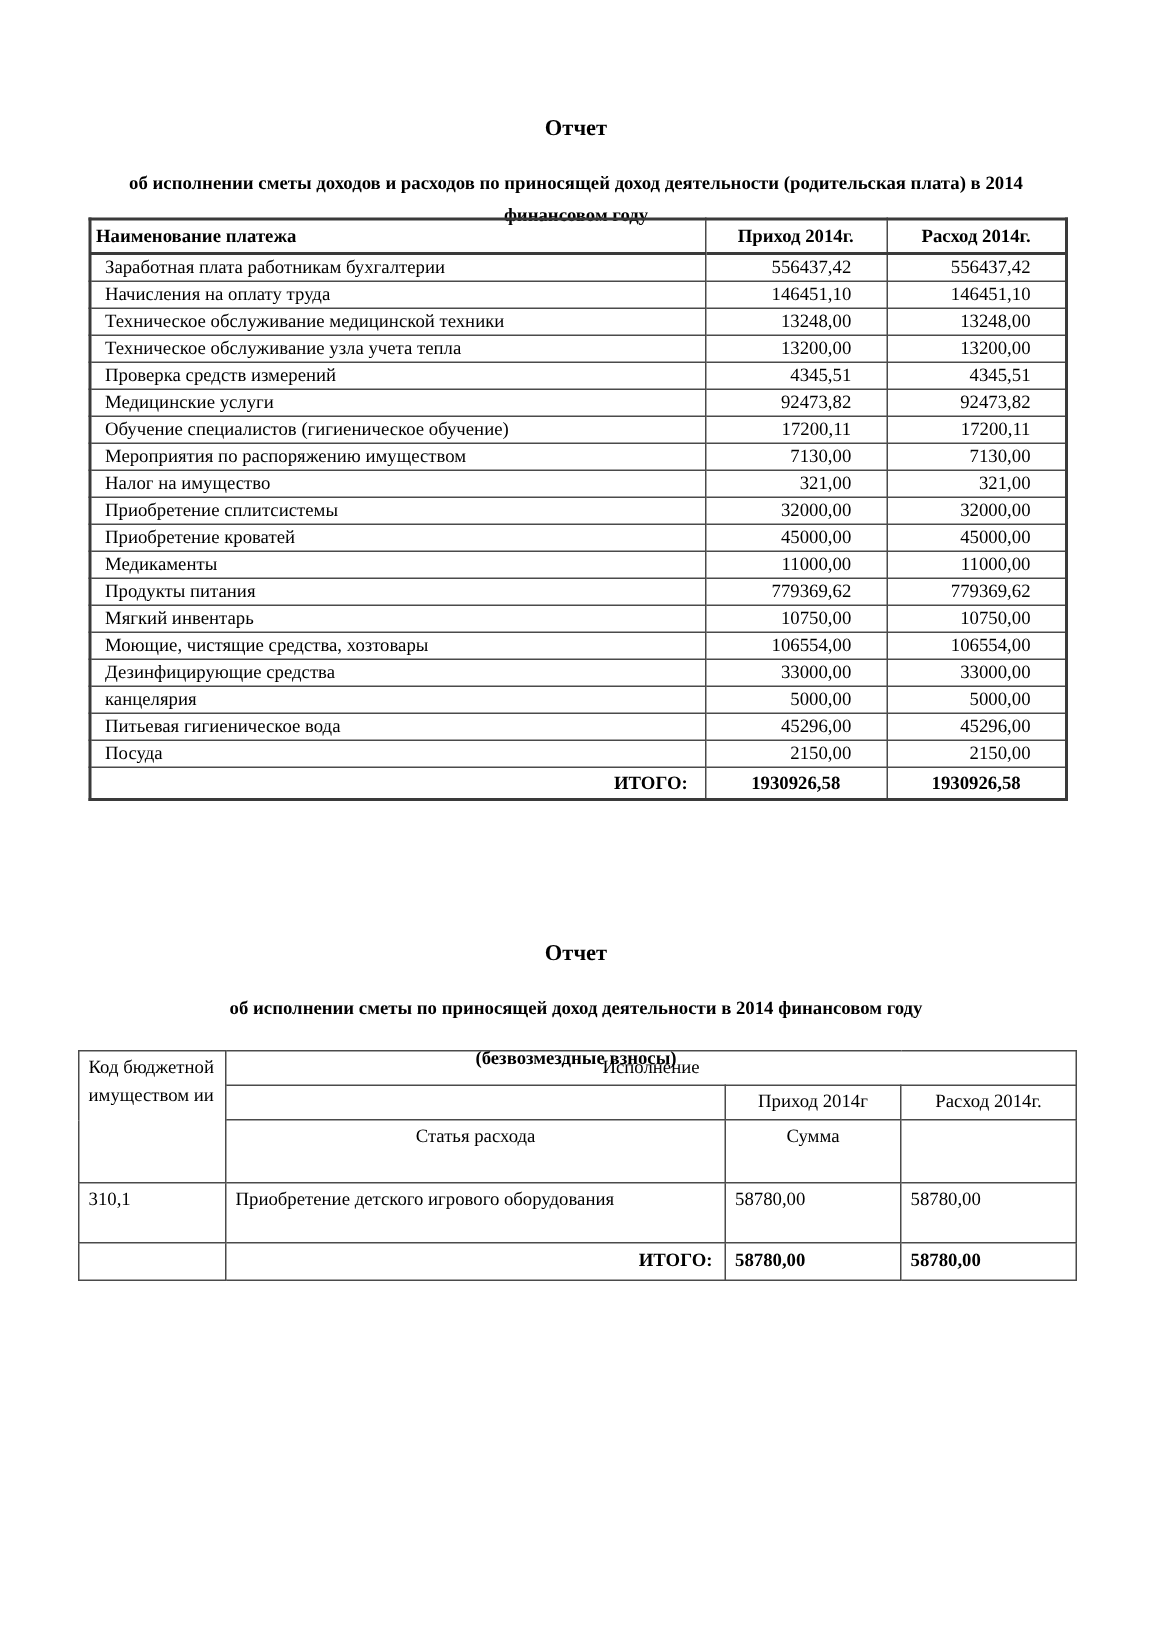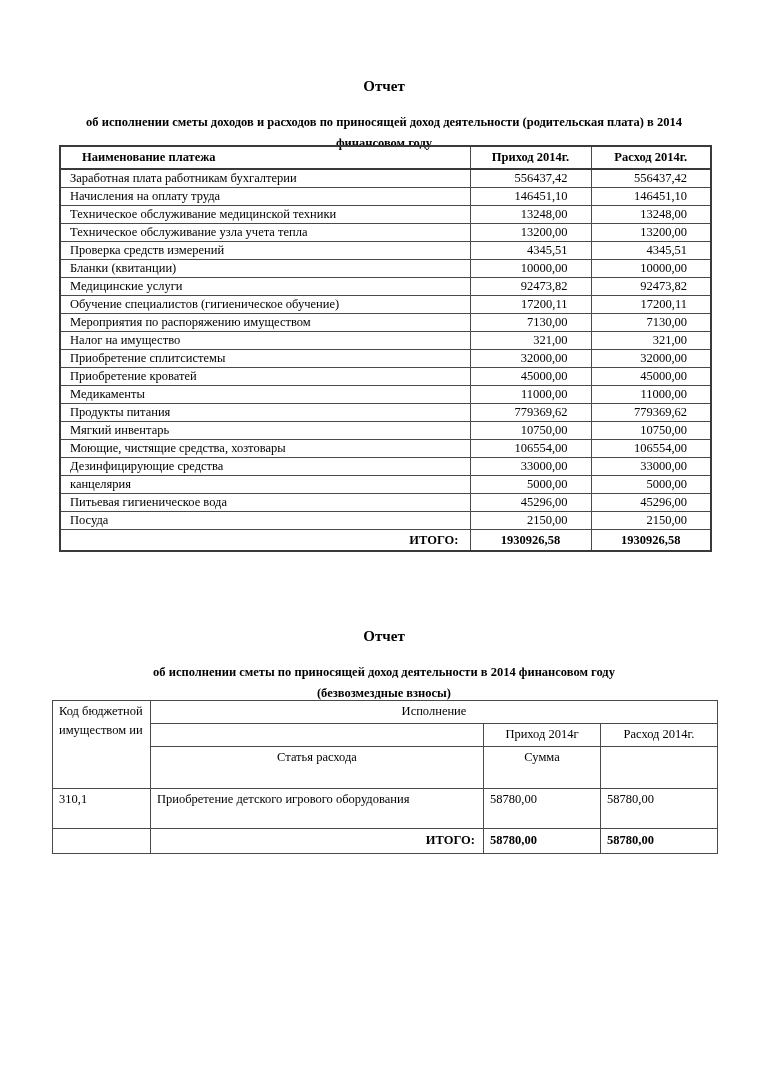--- a/index.html
+++ b/index.html
@@ -31,21 +31,21 @@
   .report-title {
     font-size: 15px;
     font-weight: bold;
     line-height: 20px;
     margin: 16px;
   }
   .report-sub {
     font-size: 12.5px;
     font-weight: bold;
     line-height: 21px;
-    margin: 0 auto;
+    margin: 12px auto;
     padding: 0 62px;
   }
 
   #report1-head { top: 60px; }
   #report2-head { top: 610px; }
 
   
   table {
     border-collapse: collapse;
     table-layout: fixed;
@@ -72,21 +72,21 @@
   #table-payments col.c-out   { width: 120px; }
 
   #table-payments thead td {
     font-weight: bold;
     height: 21px;
     line-height: 21px;
     padding-top: 0;
     border-bottom: 2px solid #3a3a3a;
     vertical-align: middle;
   }
-  #table-payments thead td.hname { padding-left: 21px; margin-left: 48px; }
+  #table-payments thead td.hname { padding-left: 3px; margin-left: 48px; }
   #table-payments thead td.hnum { text-align: center; }
 
   #table-payments tbody td {
     height: 17px;
     line-height: 17px;
     vertical-align: middle;
   }
   #table-payments tbody td.name { padding-left: 9px; }
   #table-payments tbody td.num {
     text-align: right;
@@ -216,25 +216,20 @@
           <td class="name">Техническое обслуживание узла учета  тепла</td>
           <td class="num">13200,00</td>
           <td class="num">13200,00</td>
         </tr>
         <tr>
           <td class="name">Проверка средств измерений</td>
           <td class="num">4345,51</td>
           <td class="num">4345,51</td>
         </tr>
         <tr>
-          <td class="name">Бланки (квитанции)</td>
-          <td class="num">10000,00</td>
-          <td class="num">10000,00</td>
-        </tr>
-        <tr>
           <td class="name">Медицинские услуги</td>
           <td class="num">92473,82</td>
           <td class="num">92473,82</td>
         </tr>
         <tr>
           <td class="name">Обучение специалистов (гигиеническое обучение)</td>
           <td class="num">17200,11</td>
           <td class="num">17200,11</td>
         </tr>
         <tr>

